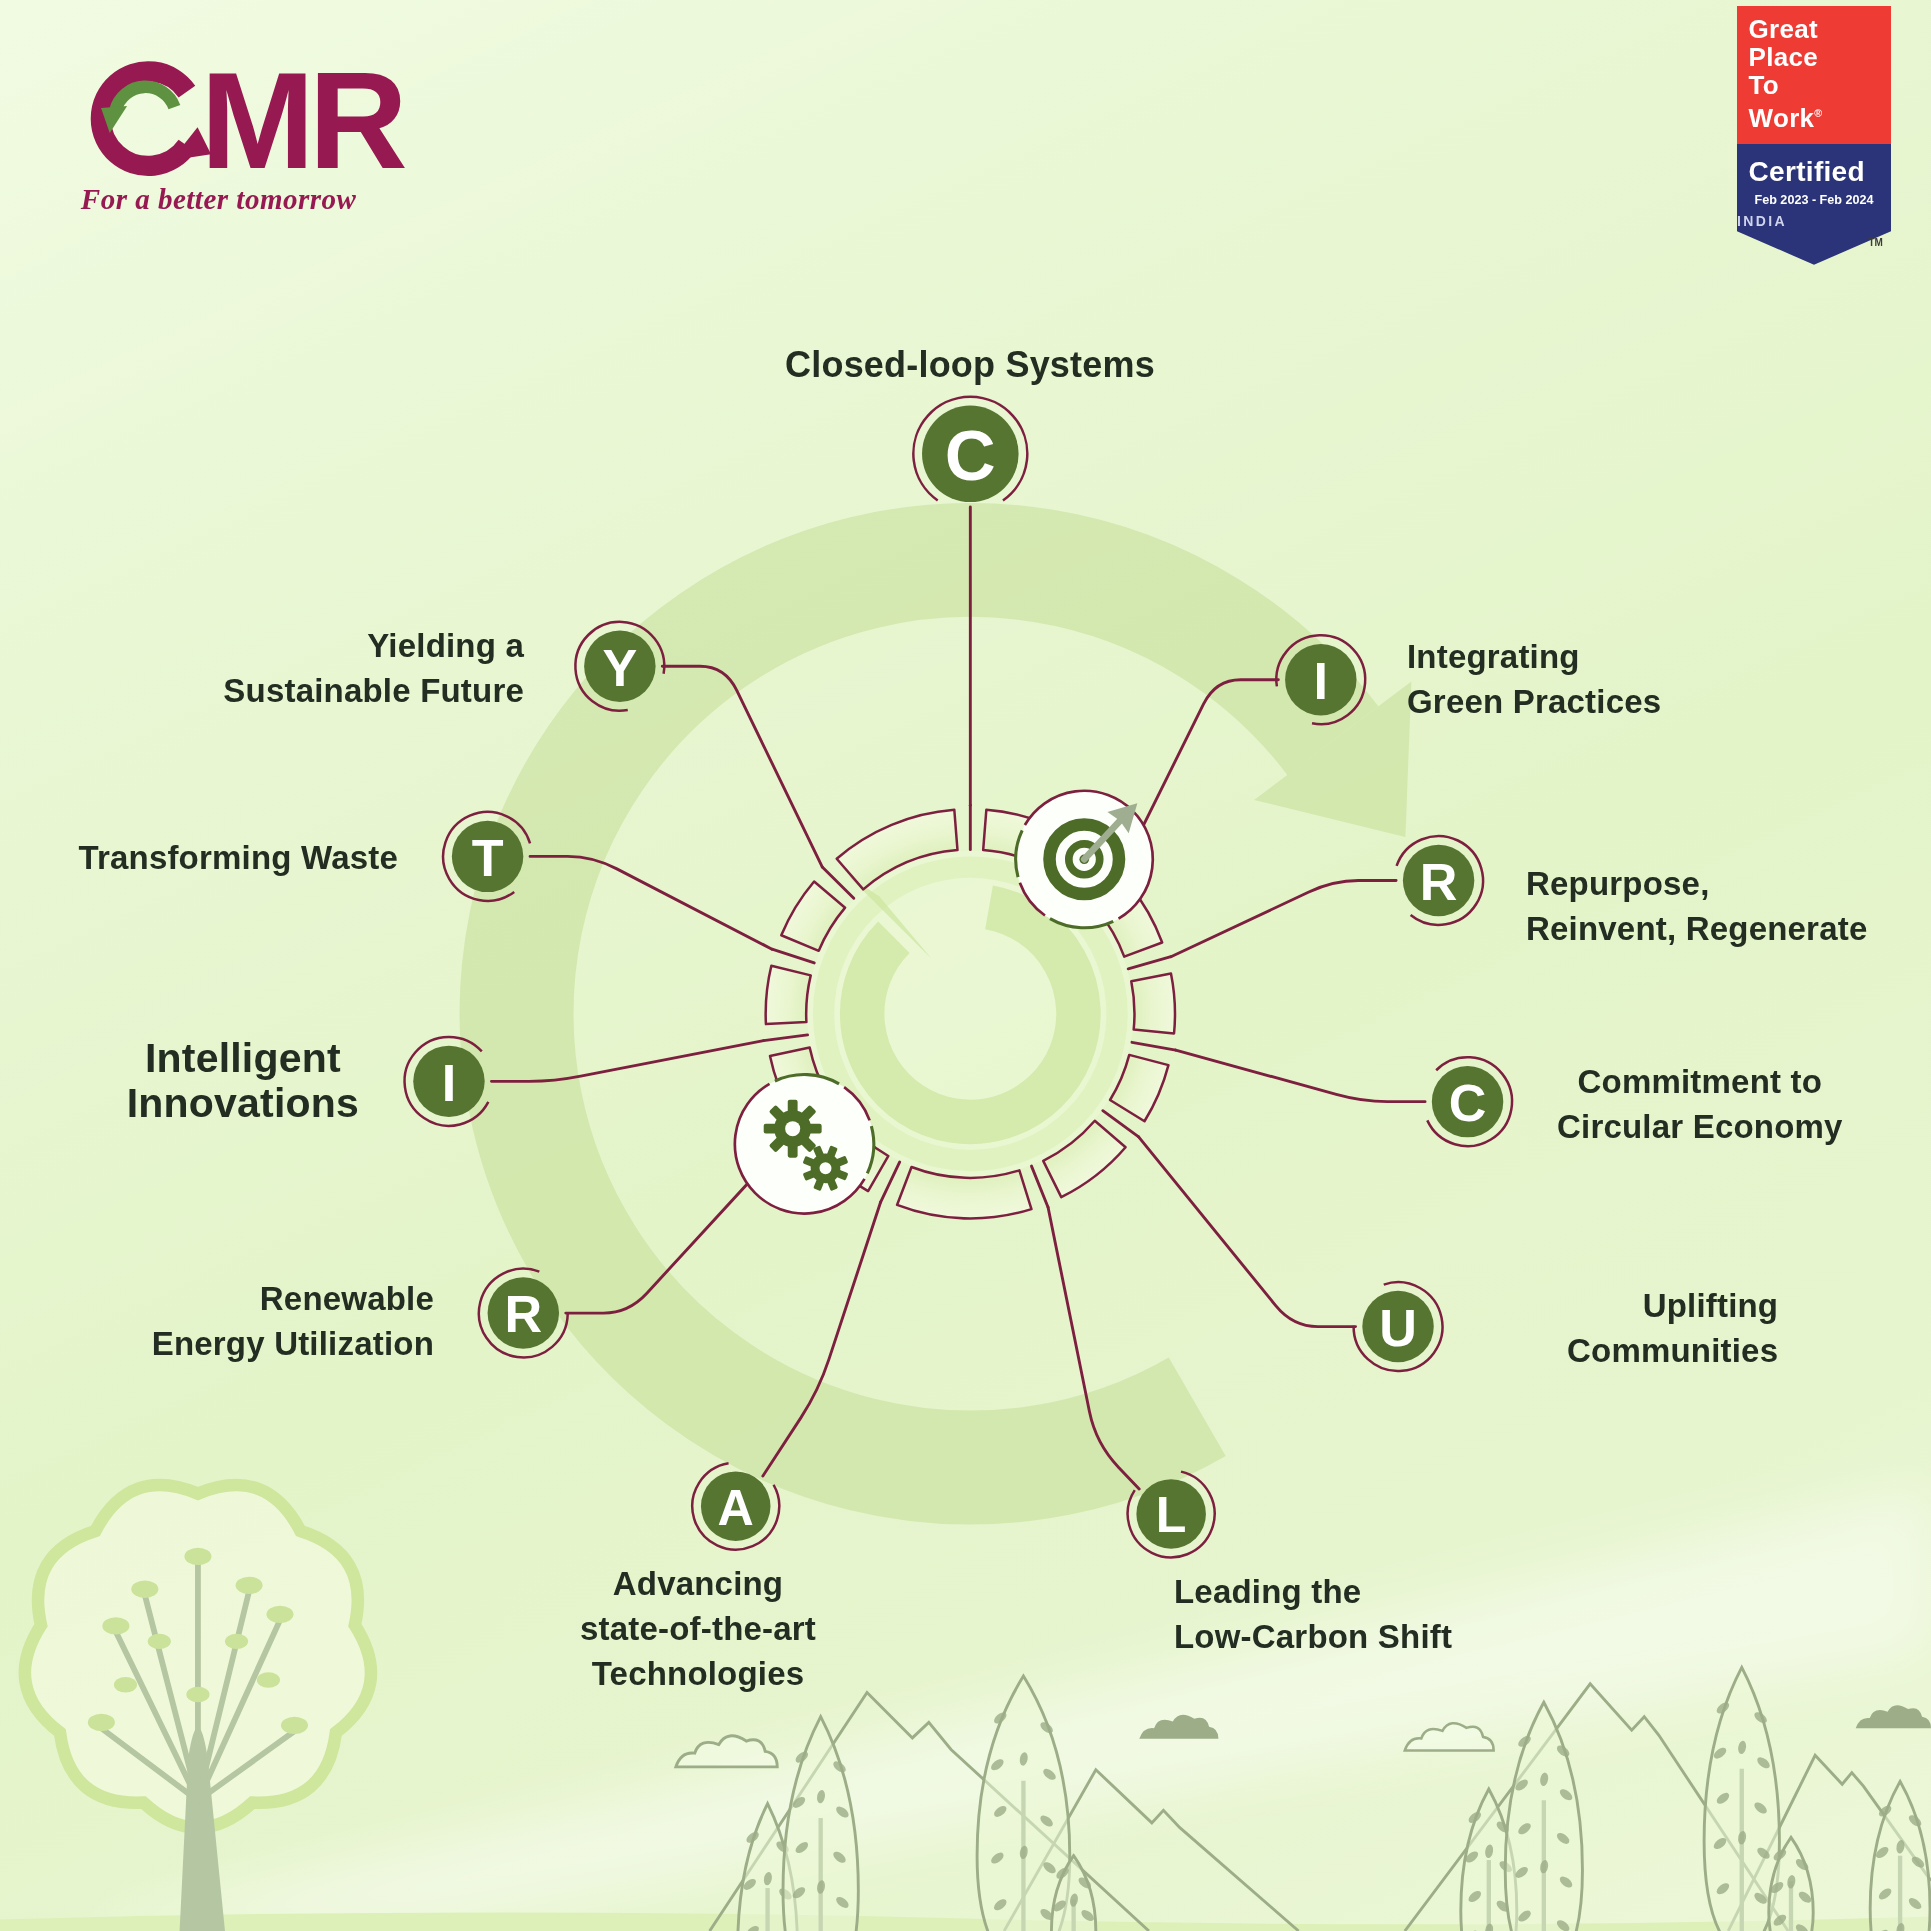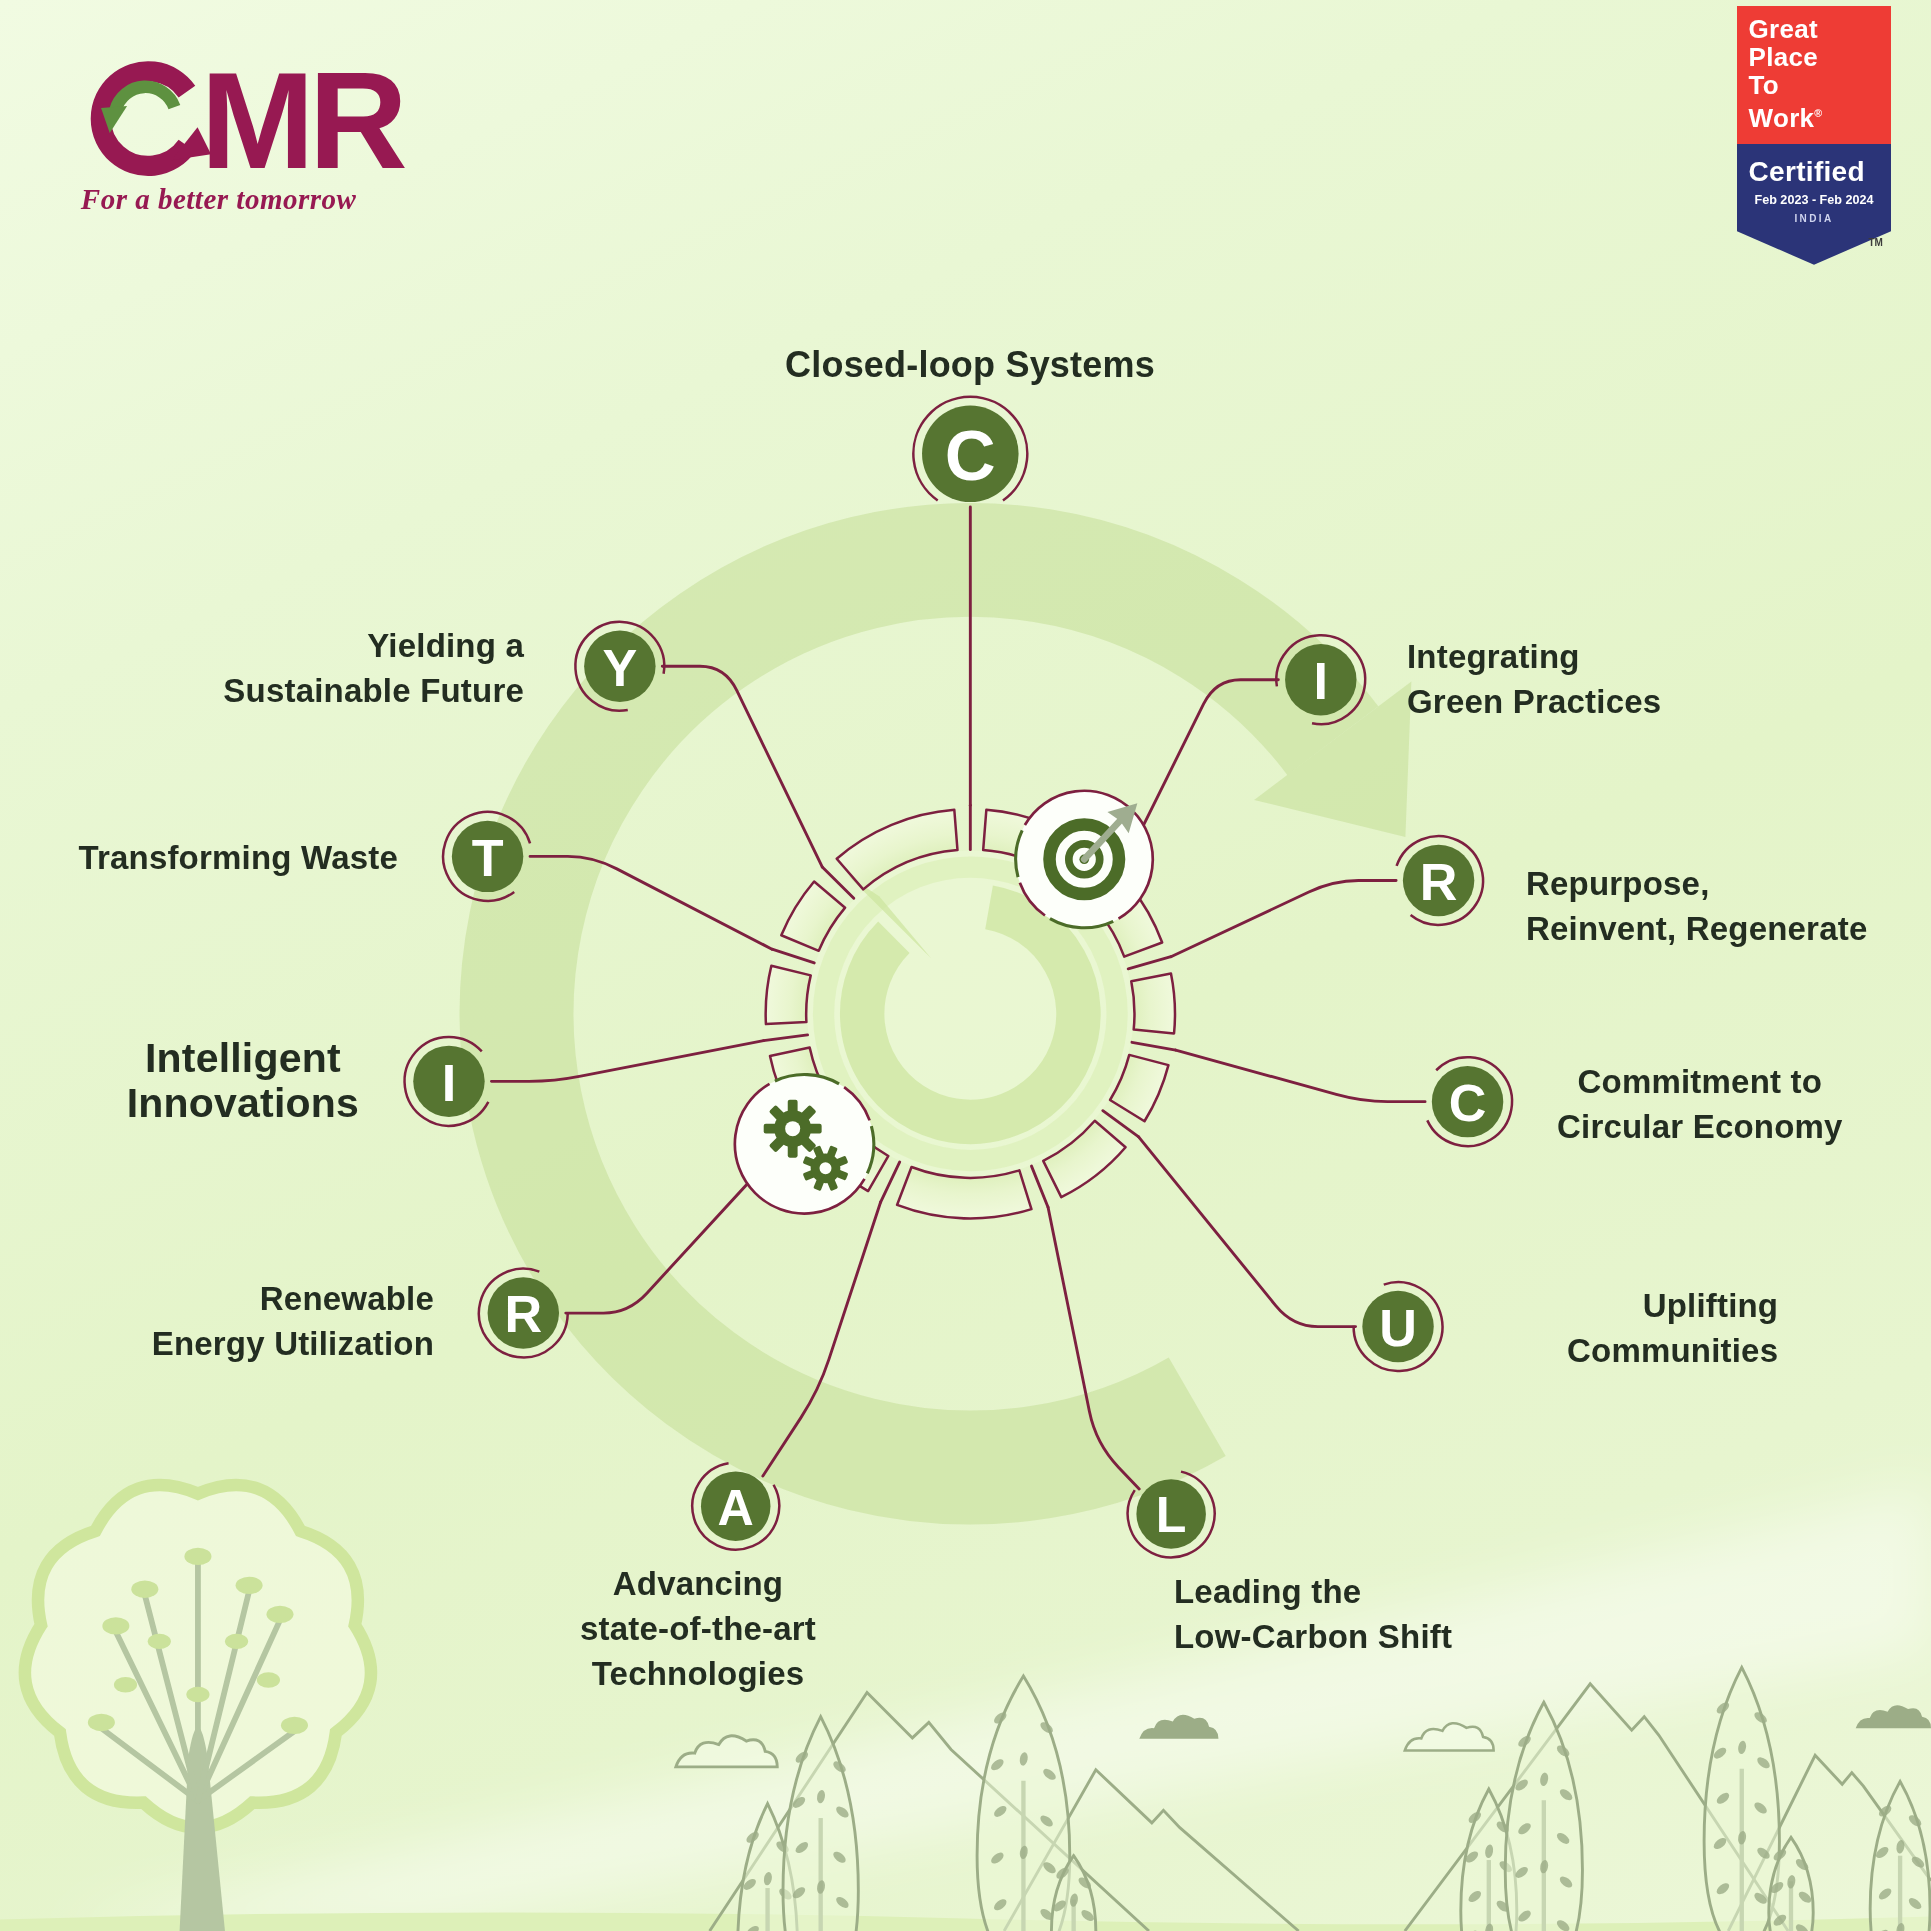--- a/index.html
+++ b/index.html
@@ -27,21 +27,21 @@
   .badge-pennant{
     width:154px;height:259px;background:#2b3478;
     clip-path:polygon(0 0,100% 0,100% 87%,50% 100%,0 87%);
   }
   .badge-red{background:#ee3c35;padding:9.7px 5.8px 11.6px 11.6px;}
   .badge-red .w{color:#fff;font-weight:bold;font-size:26px;line-height:28px;letter-spacing:0.3px;}
   .badge-red sup{font-size:10.6px;}
   .badge-navy{padding-top:12px;}
   .badge-cert{color:#fff;font-weight:bold;font-size:28px;padding-left:11.6px;letter-spacing:0.3px;}
   .badge-period{color:#fff;font-weight:bold;font-size:12.6px;text-align:center;margin-top:4.8px;}
-  .badge-country{color:#cfd4ee;font-weight:bold;font-size:10px;text-align:center;letter-spacing:2.4px;margin-top:6.8px;}
+  .badge-country{color:#cfd4ee;font-weight:bold;font-size:14px;text-align:left;letter-spacing:2.4px;margin-top:6.8px;}
   .badge-tm{position:absolute;right:-1.9px;bottom:21px;font-size:10px;font-weight:bold;color:#3c3c3c;}
 </style>
 </head>
 <body>
 
 <div class="stage">
 
   <svg id="diagram-svg" width="1931" height="1931" viewBox="0 0 2000 2000">
       <defs>
         <radialGradient id="segGrad" gradientUnits="userSpaceOnUse" cx="1005" cy="1050" r="212">

